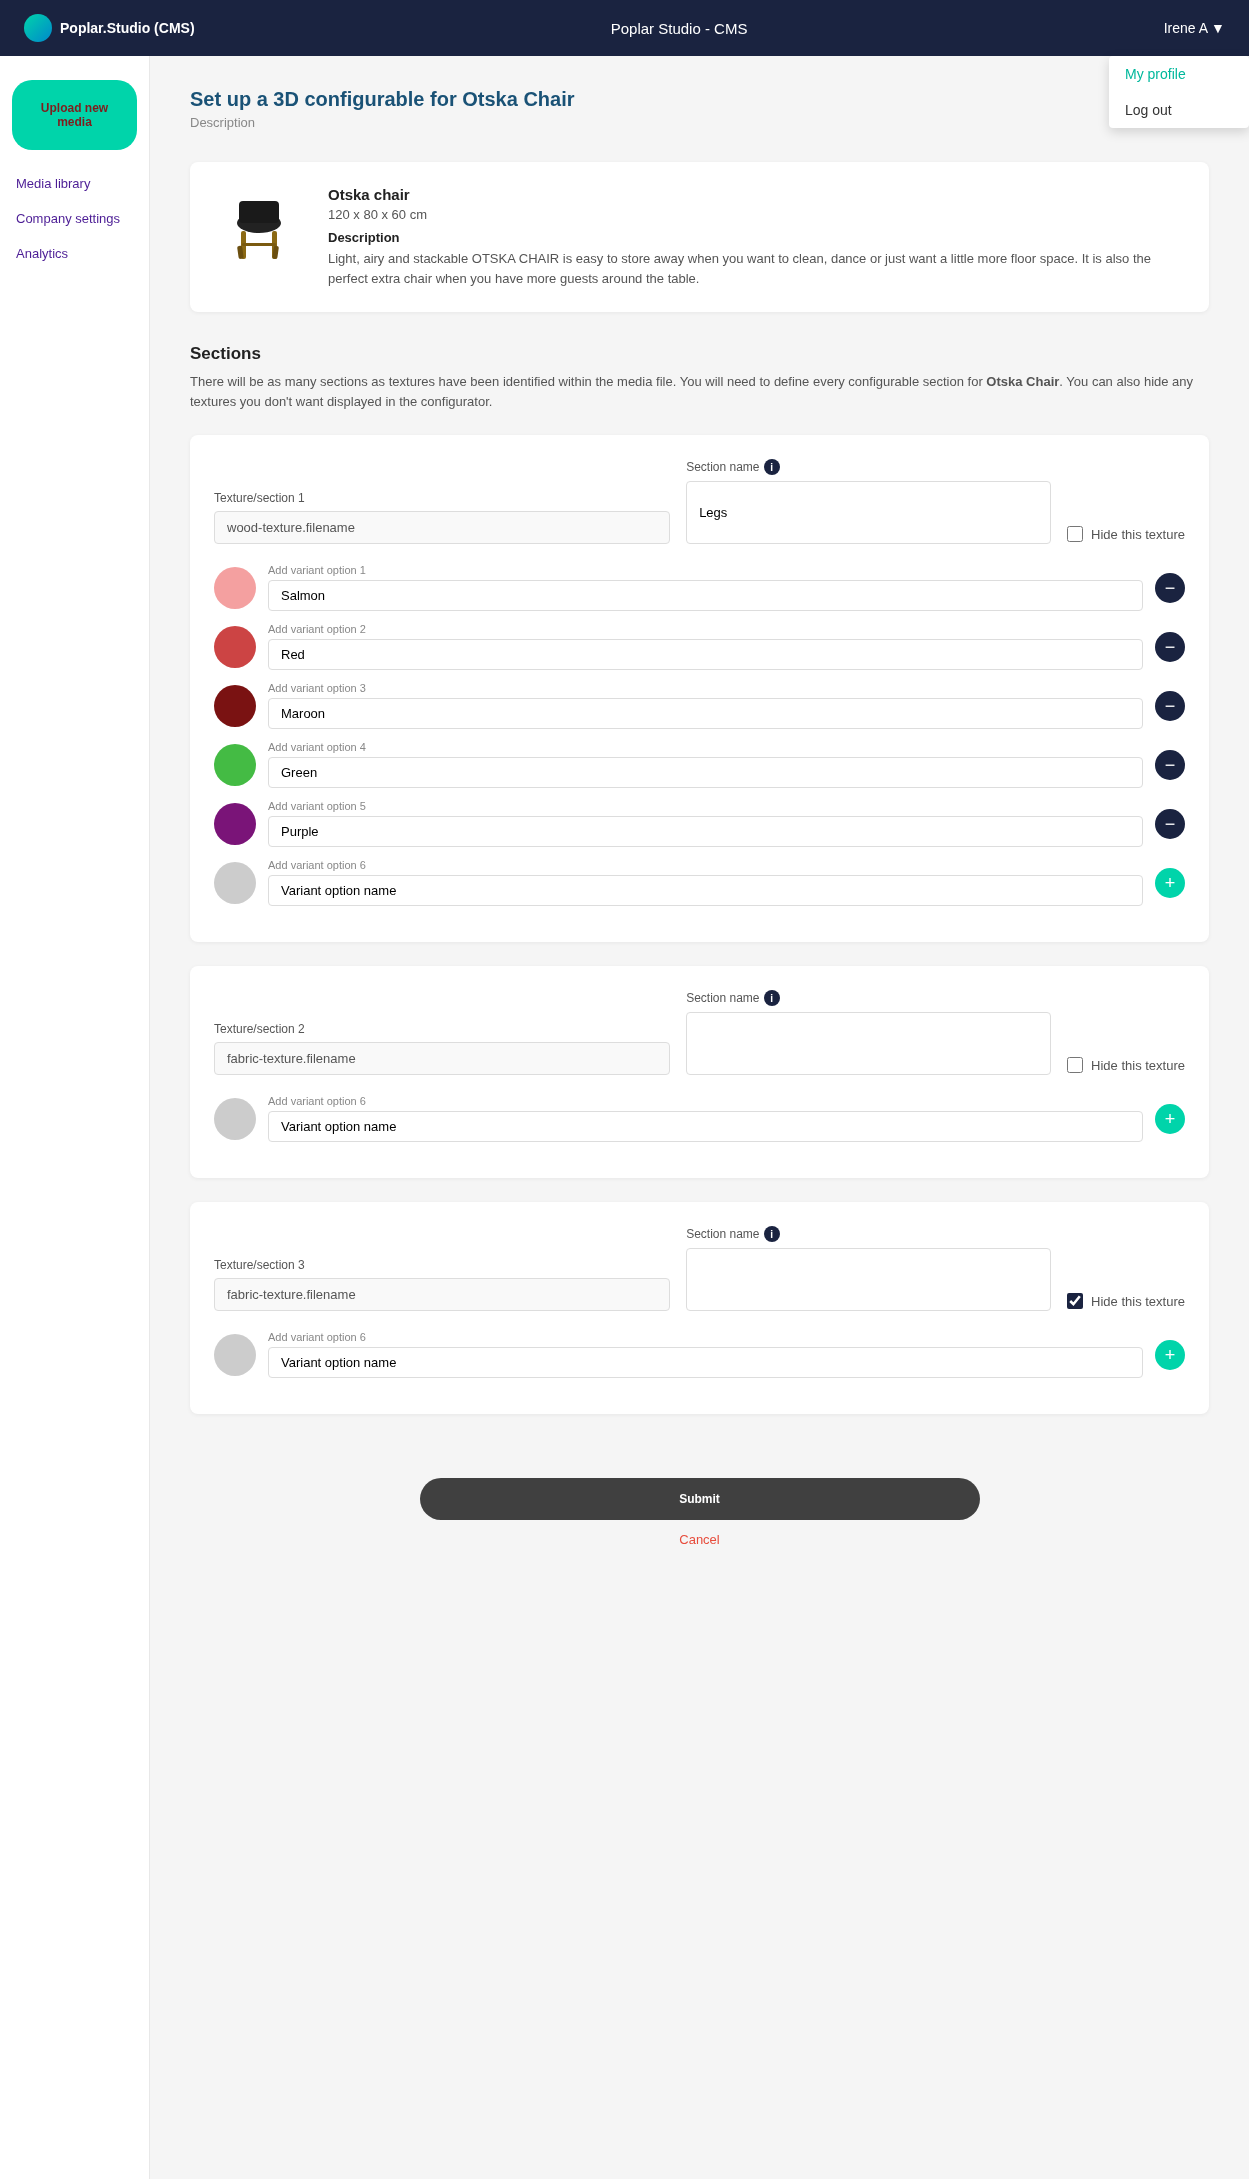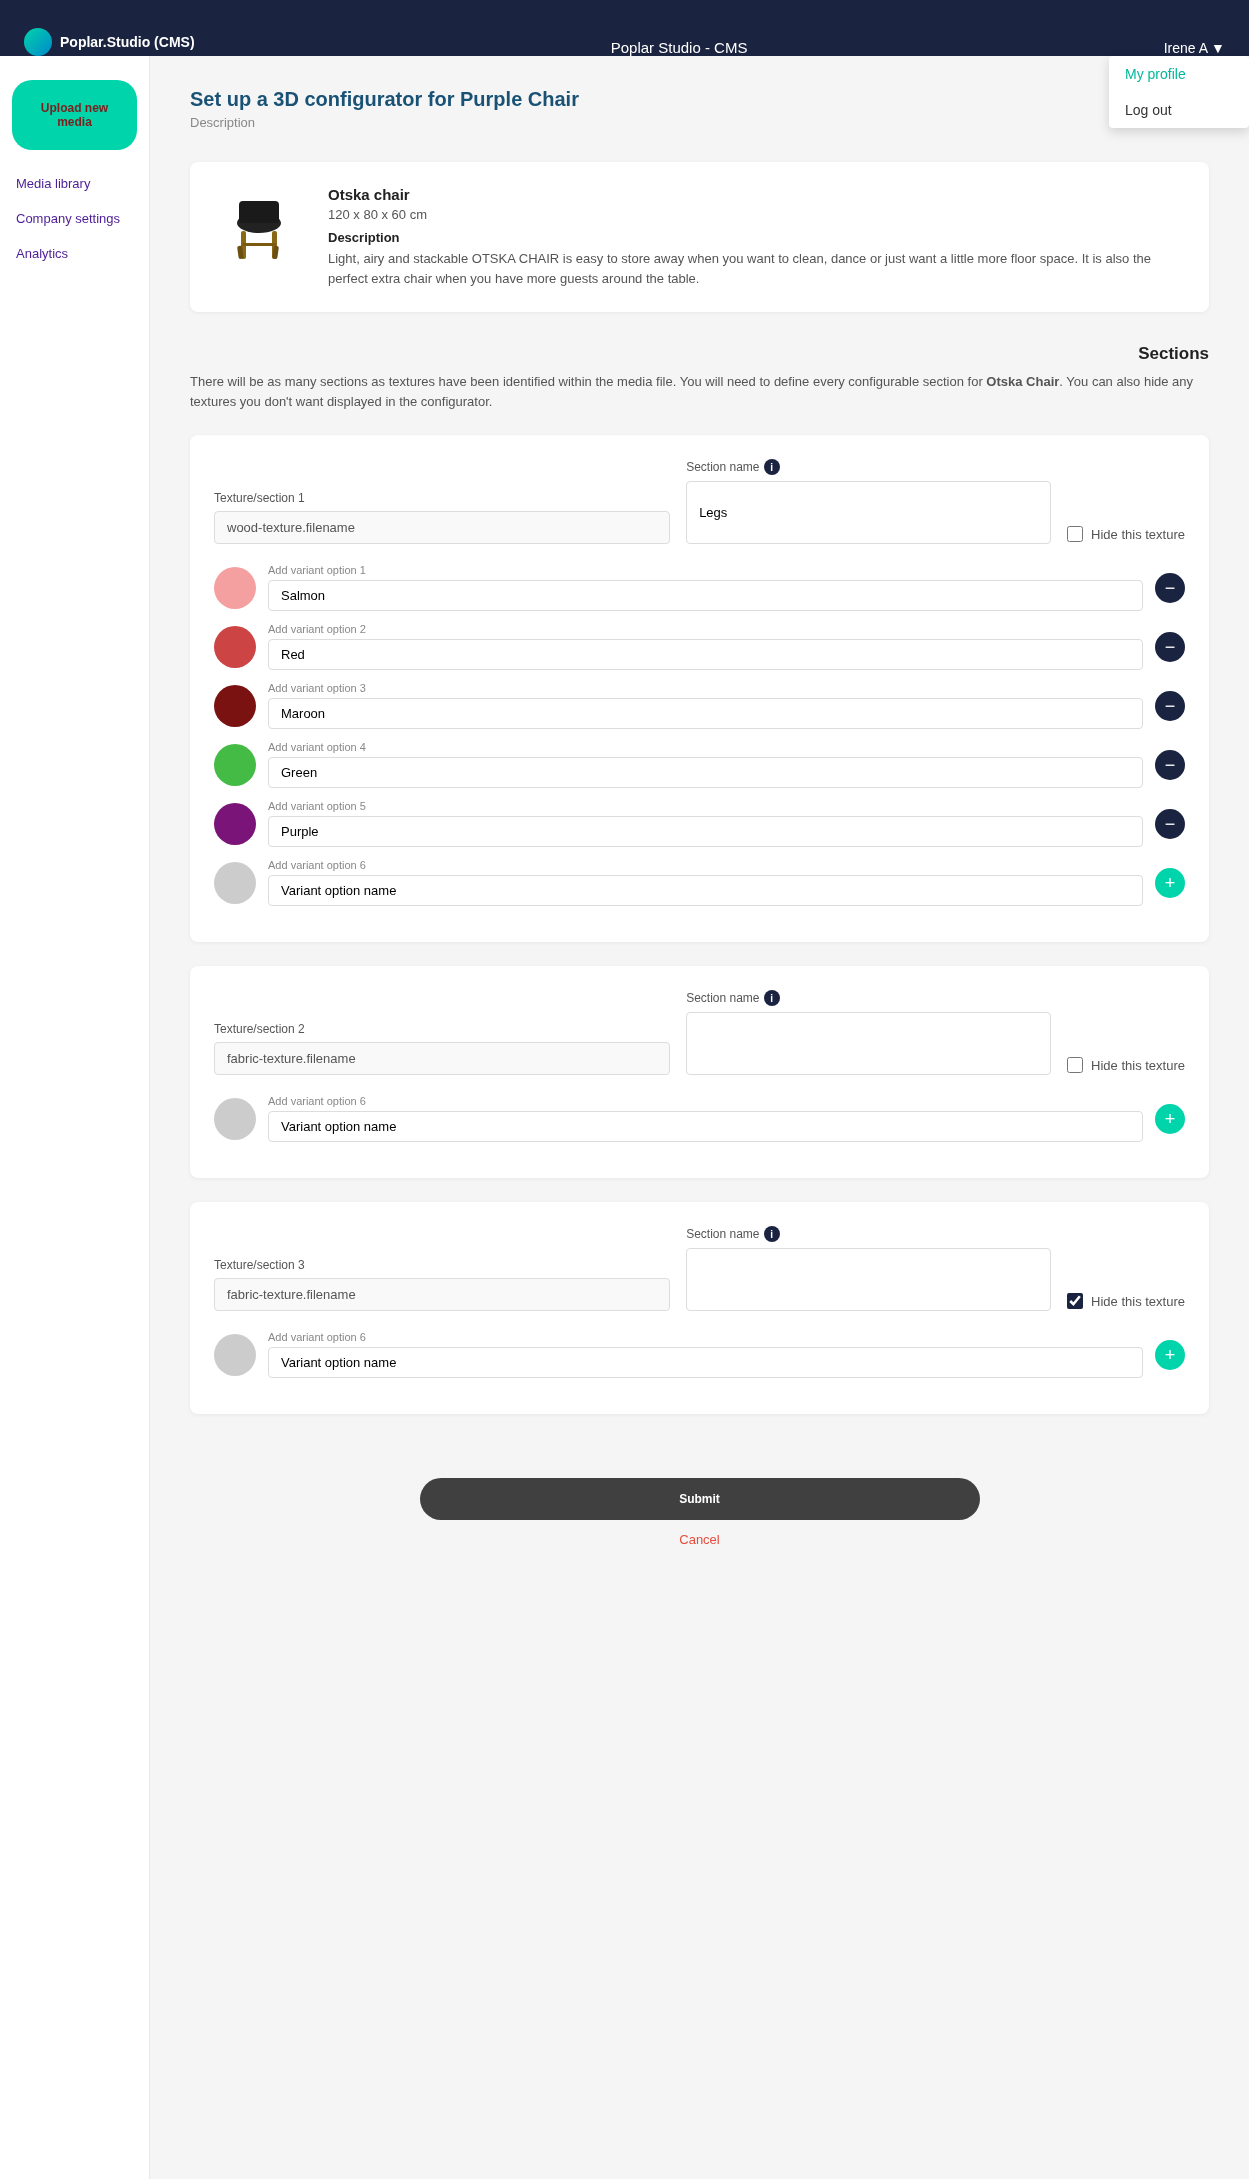--- a/index.html
+++ b/index.html
@@ -3,21 +3,21 @@
   <meta charset="utf-8">
   <style>
     * { box-sizing: border-box; margin: 0; padding: 0; }
     body { font-family: -apple-system, BlinkMacSystemFont, 'Segoe UI', sans-serif; background: #f5f5f5; min-height: 2179px; }
 
     
     .header {
       background: #1a2340;
       color: white;
       display: flex;
-      align-items: flex-end;
+      align-items: center;
       justify-content: space-between;
       padding: 0 24px;
       height: 56px;
       position: relative;
     }
     .header-logo {
       display: flex;
       align-items: center;
       gap: 8px;
       font-size: 14px;
@@ -152,21 +152,20 @@
       color: #555;
       line-height: 1.5;
     }
 
     
     .sections-title {
       font-size: 17px;
       font-weight: 700;
       color: #222;
       margin-bottom: 8px;
-      text-align: right;
     }
     .sections-desc {
       font-size: 13px;
       color: #555;
       margin-bottom: 24px;
       line-height: 1.5;
     }
     .sections-desc strong { font-weight: 700; }
 
     
@@ -355,21 +354,21 @@
     </div>
     <div class="sidebar-item">
       <span>Company settings</span>
     </div>
     <div class="sidebar-item">
       <span>Analytics</span>
     </div>
   </aside>
 
   <main class="main-content">
-    <h1 class="page-title">Set up a 3D configurator for Purple Chair</h1>
+    <h1 class="page-title">Set up a 3D configurable for Otska Chair</h1>
     <p class="page-subtitle">Description</p>
 
     <div class="product-card">
       <div class="product-image">
 
         <svg class="chair-svg" viewBox="0 0 80 80" xmlns="http://www.w3.org/2000/svg">
 
           <ellipse cx="40" cy="32" rx="22" ry="10" fill="#222"></ellipse>
 
           <rect x="20" y="10" width="40" height="22" rx="4" fill="#1a1a1a"></rect>

